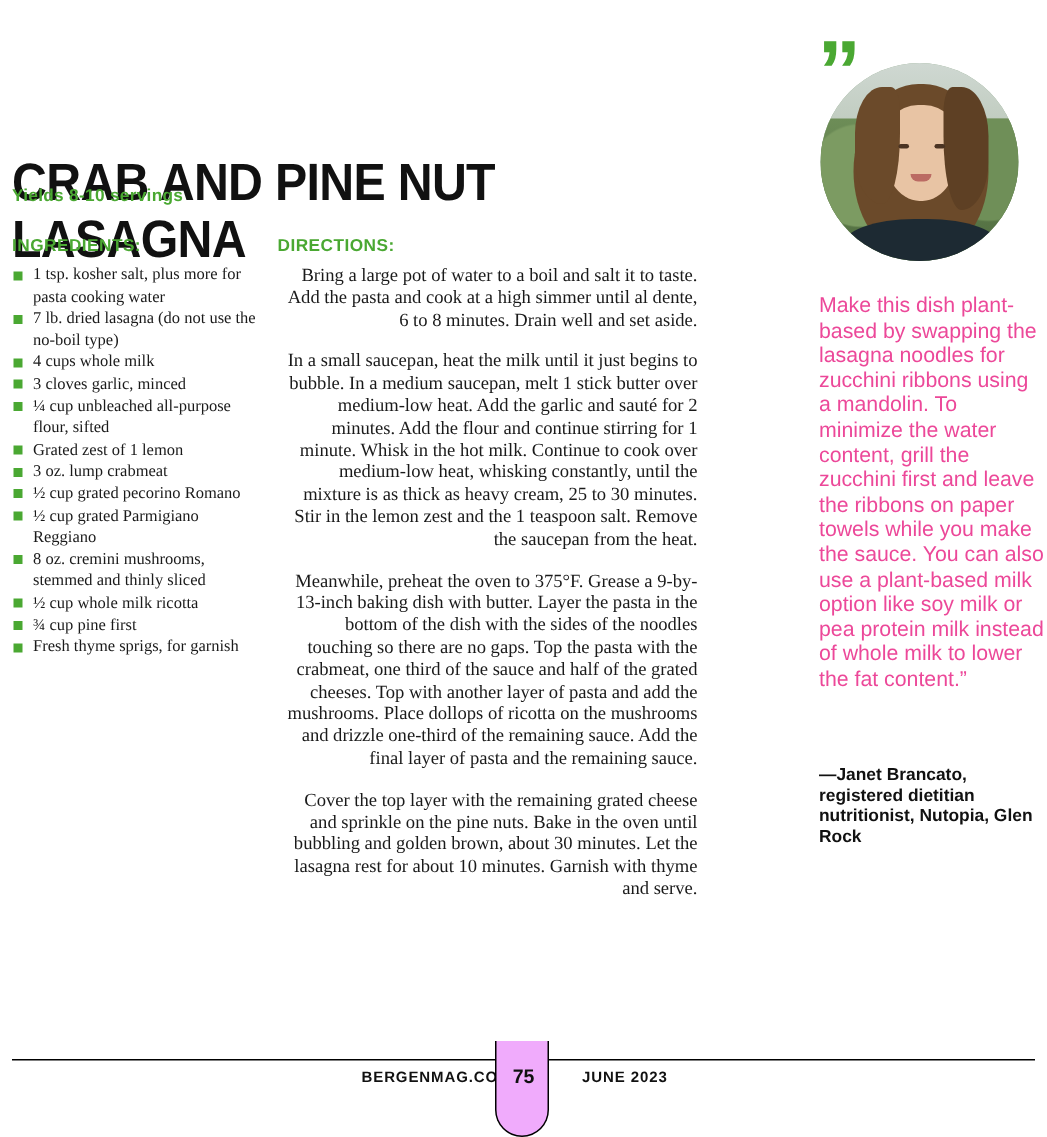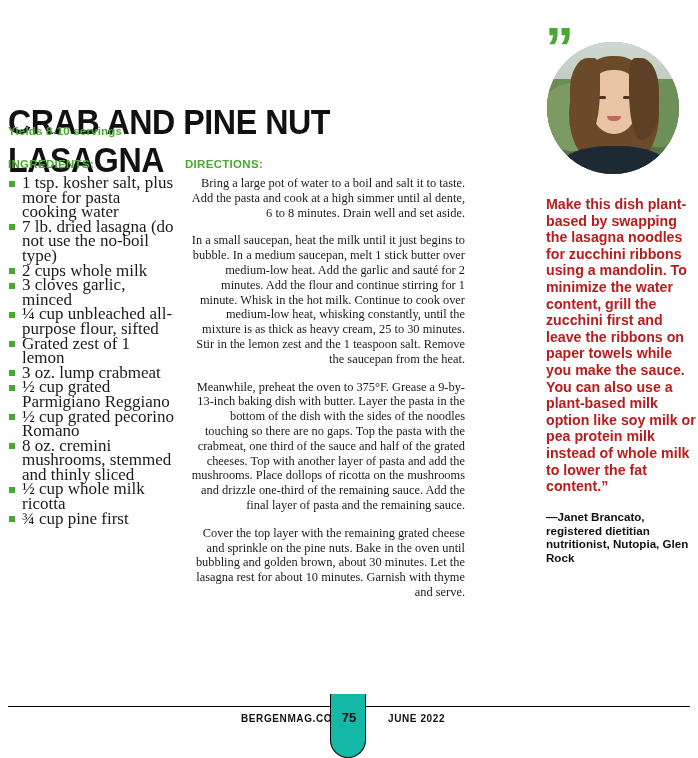--- a/index.html
+++ b/index.html
@@ -71,21 +71,21 @@
     position: absolute;
     left: 185px;
     top: 158px;
     width: 280px;
   }
 
   ul.ing-list {
     list-style: none;
     margin: 0;
     padding: 0;
-    font-size: 17px;
+    font-size: 11px;
     line-height: 14.6px;
   }
   ul.ing-list li {
     position: relative;
     padding-left: 14px;
     margin-bottom: 0px;
   }
   ul.ing-list li::before {
     content: "";
     position: absolute;
@@ -187,24 +187,24 @@
     background: #1d2a33;
     border-radius: 46% 46% 0 0;
   }
 
   .pullquote {
     position: absolute;
     left: 1px;
     top: 196px;
     width: 150px;
     font-family: "Liberation Sans", sans-serif;
-    font-weight: bold;
+    font-weight: normal;
     font-size: 14.2px;
     line-height: 16.6px;
-    color: #b91c1c;
+    color: #ec4899;
   }
 
   .attribution {
     position: absolute;
     left: 1px;
     top: 510px;
     width: 150px;
     font-family: "Liberation Sans", sans-serif;
     font-weight: bold;
     font-size: 11.6px;
@@ -245,21 +245,21 @@
   .folio {
     position: absolute;
     left: 330px;
     top: 694px;
     width: 36px;
     height: 64px;
     border-left: 1px solid #000;
     border-right: 1px solid #000;
     border-bottom: 1px solid #000;
     border-radius: 0 0 18px 18px;
-    background: #14b8a6;
+    background: #f0abfc;
   }
   .folio-num {
     position: absolute;
     left: 0;
     top: 16px;
     width: 36px;
     text-align: center;
     font-family: "Liberation Sans", sans-serif;
     font-weight: bold;
     font-size: 13px;
@@ -272,30 +272,31 @@
 <div class="page">
 
   <h1 class="title">Crab and Pine Nut Lasagna</h1>
   <div class="yields">Yields 8-10  servings</div>
 
   <div class="ingredients">
     <div class="col-head">INGREDIENTS:</div>
     <ul class="ing-list">
       <li>1 tsp. kosher salt, plus more for pasta cooking water</li>
       <li>7 lb. dried lasagna (do not use the no-boil type)</li>
-      <li>2 cups whole milk</li>
+      <li>4 cups whole milk</li>
       <li>3 cloves garlic, minced</li>
       <li>¼ cup unbleached all-purpose flour, sifted</li>
       <li>Grated zest of 1 lemon</li>
       <li>3 oz. lump crabmeat</li>
+      <li>½ cup grated pecorino Romano</li>
       <li>½ cup grated Parmigiano Reggiano</li>
-      <li>½ cup grated pecorino Romano</li>
       <li>8 oz. cremini mushrooms, stemmed and thinly sliced</li>
       <li>½ cup whole milk ricotta</li>
       <li>¾ cup pine first</li>
+      <li>Fresh thyme sprigs, for garnish</li>
     </ul>
   </div>
 
   <div class="directions">
     <div class="col-head">DIRECTIONS:</div>
     <p class="dir-para">Bring a large pot of water to a boil and salt it to taste. Add the pasta and cook at a high simmer until al dente, 6 to 8 minutes. Drain well and set aside.</p>
     <p class="dir-para">In a small saucepan, heat the milk until it just begins to bubble. In a medium saucepan, melt 1 stick butter over medium-low heat. Add the garlic and sauté for 2 minutes. Add the flour and continue stirring for 1 minute. Whisk in the hot milk. Continue to cook over medium-low heat, whisking constantly, until the mixture is as thick as heavy cream, 25 to 30 minutes. Stir in the lemon zest and the 1 teaspoon salt.  Remove the saucepan from the heat.</p>
     <p class="dir-para">Meanwhile, preheat the oven to 375°F. Grease a 9-by-13-inch baking dish with butter. Layer the pasta in the bottom of the dish with the sides of the noodles touching so there are no gaps. Top the pasta with the crabmeat, one third of the sauce and half of the grated cheeses. Top with another layer of pasta and add the mushrooms. Place dollops of ricotta on the mushrooms and drizzle one-third of the remaining sauce. Add the final layer of pasta and the remaining sauce.</p>
     <p class="dir-para">Cover the top layer with the remaining grated cheese and sprinkle on the pine nuts. Bake in the oven until bubbling and golden brown, about 30 minutes. Let the lasagna rest for about 10 minutes. Garnish with thyme and serve.</p>
   </div>
@@ -318,15 +319,15 @@
 
     <div class="pullquote">Make this dish plant-based by  swapping the lasagna noodles for zucchini ribbons using a mandolin. To minimize the water content, grill the zucchini first and leave  the ribbons on paper towels while you make the sauce. You can also use a plant-based milk option like soy milk or pea protein milk instead of whole milk to lower the fat content.”</div>
     <div class="attribution">—Janet Brancato, registered dietitian nutritionist, Nutopia, Glen Rock</div>
   </div>
 
   <div class="footer-rule"></div>
   <div class="footer-mag">BERGENMAG.COM</div>
   <div class="folio">
     <div class="folio-num">75</div>
   </div>
-  <div class="footer-date">JUNE 2022</div>
+  <div class="footer-date">JUNE 2023</div>
 
 </div>
 
 </body></html>

